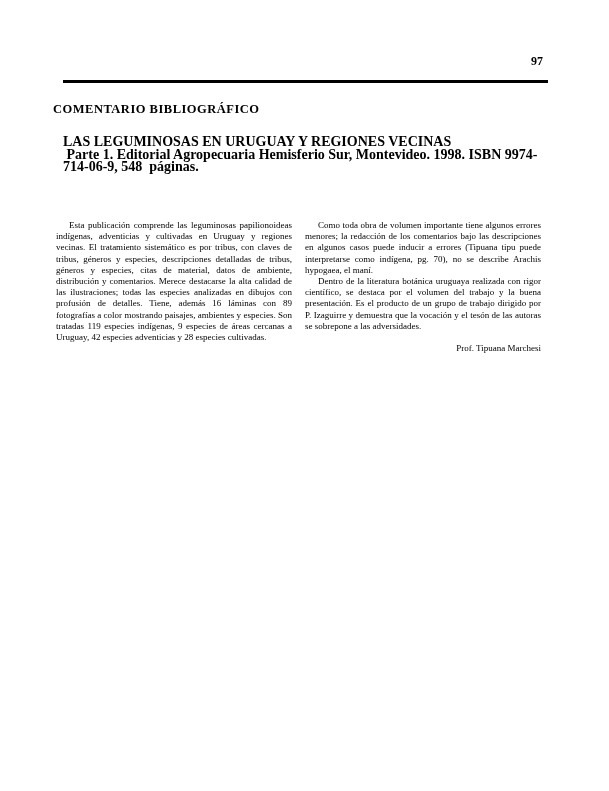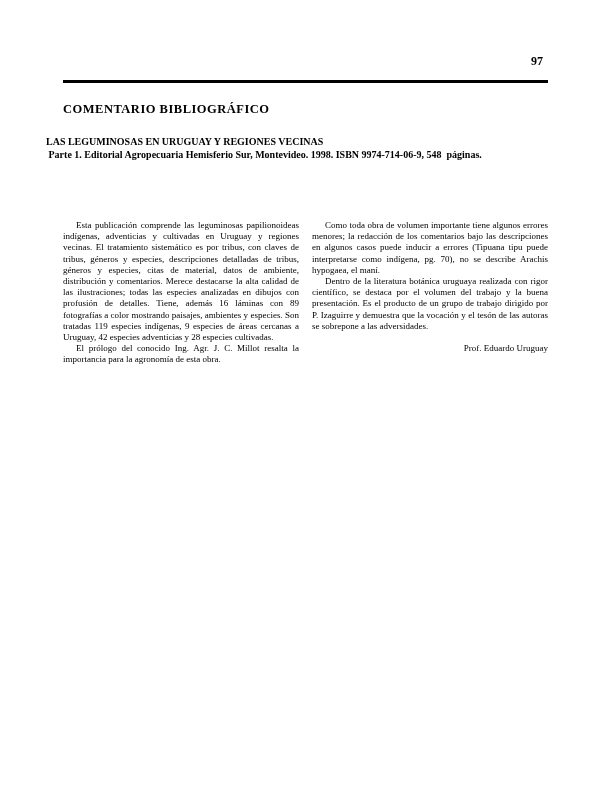--- a/index.html
+++ b/index.html
@@ -31,43 +31,43 @@
   .rule {
     position: absolute;
     left: 63px;
     top: 80px;
     width: 485px;
     height: 3px;
     background: #000000;
   }
   .section-title {
     position: absolute;
-    left: 63px;
+    left: 53px;
     top: 102px;
     margin: 0;
     font-size: 12.5px;
     font-weight: bold;
     letter-spacing: 0.5px;
     white-space: nowrap;
   }
   .citation {
     position: absolute;
-    left: 46px;
+    left: 63px;
     top: 136px;
     width: 492px;
-    font-size: 10px;
+    font-size: 14px;
     font-weight: bold;
     line-height: 12.6px;
   }
   .citation div {
     white-space: pre-wrap;
   }
   .columns {
     position: absolute;
-    left: 63px;
+    left: 56px;
     top: 220px;
     width: 485px;
     display: flex;
     gap: 13px;
   }
   .col {
     width: 236px;
     font-size: 9px;
     line-height: 11.2px;
     text-align: justify;
@@ -96,24 +96,23 @@
 
   <div class="citation">
     <div>LAS LEGUMINOSAS EN URUGUAY Y REGIONES VECINAS</div>
     <div> Parte 1. Editorial Agropecuaria Hemisferio Sur, Montevideo. 1998. ISBN 9974-714-06-9, 548  páginas.</div>
   </div>
 
   <div class="columns">
 
     <div class="col">
       <p>Esta publicación comprende las leguminosas papilionoideas indígenas, adventicias y cultivadas en Uruguay y regiones vecinas. El tratamiento sistemático es por tribus, con claves de tribus, géneros y especies, descripciones detalladas de tribus, géneros y especies, citas de material, datos de ambiente, distribución y comentarios. Merece destacarse la alta calidad de las ilustraciones; todas las especies analizadas en dibujos con profusión de detalles. Tiene, además 16 láminas con 89 fotografías a color mostrando paisajes, ambientes y especies. Son tratadas 119 especies indígenas, 9 especies de áreas cercanas a Uruguay, 42 especies adventicias y 28 especies cultivadas.</p>
-      <p>El prólogo del conocido Ing. Agr. J. C. Millot resalta la importancia para la agronomía de esta obra.</p>
     </div>
 
     <div class="col">
       <p>Como toda obra de volumen importante tiene algunos errores menores; la redacción de los comentarios bajo las descripciones en algunos casos puede inducir a errores (Tipuana tipu puede interpretarse como indígena, pg. 70), no se describe Arachis hypogaea, el maní.</p>
       <p>Dentro de la literatura botánica uruguaya realizada con rigor científico, se destaca por el volumen del trabajo y la buena presentación. Es el producto de un grupo de trabajo dirigido por P. Izaguirre y demuestra que la vocación y el tesón de las autoras se sobrepone a las adversidades.</p>
-      <p class="signature">Prof. Eduardo Uruguay</p>
+      <p class="signature">Prof. Tipuana Marchesi</p>
     </div>
 
   </div>
 
 </div>
 
 </body></html>

